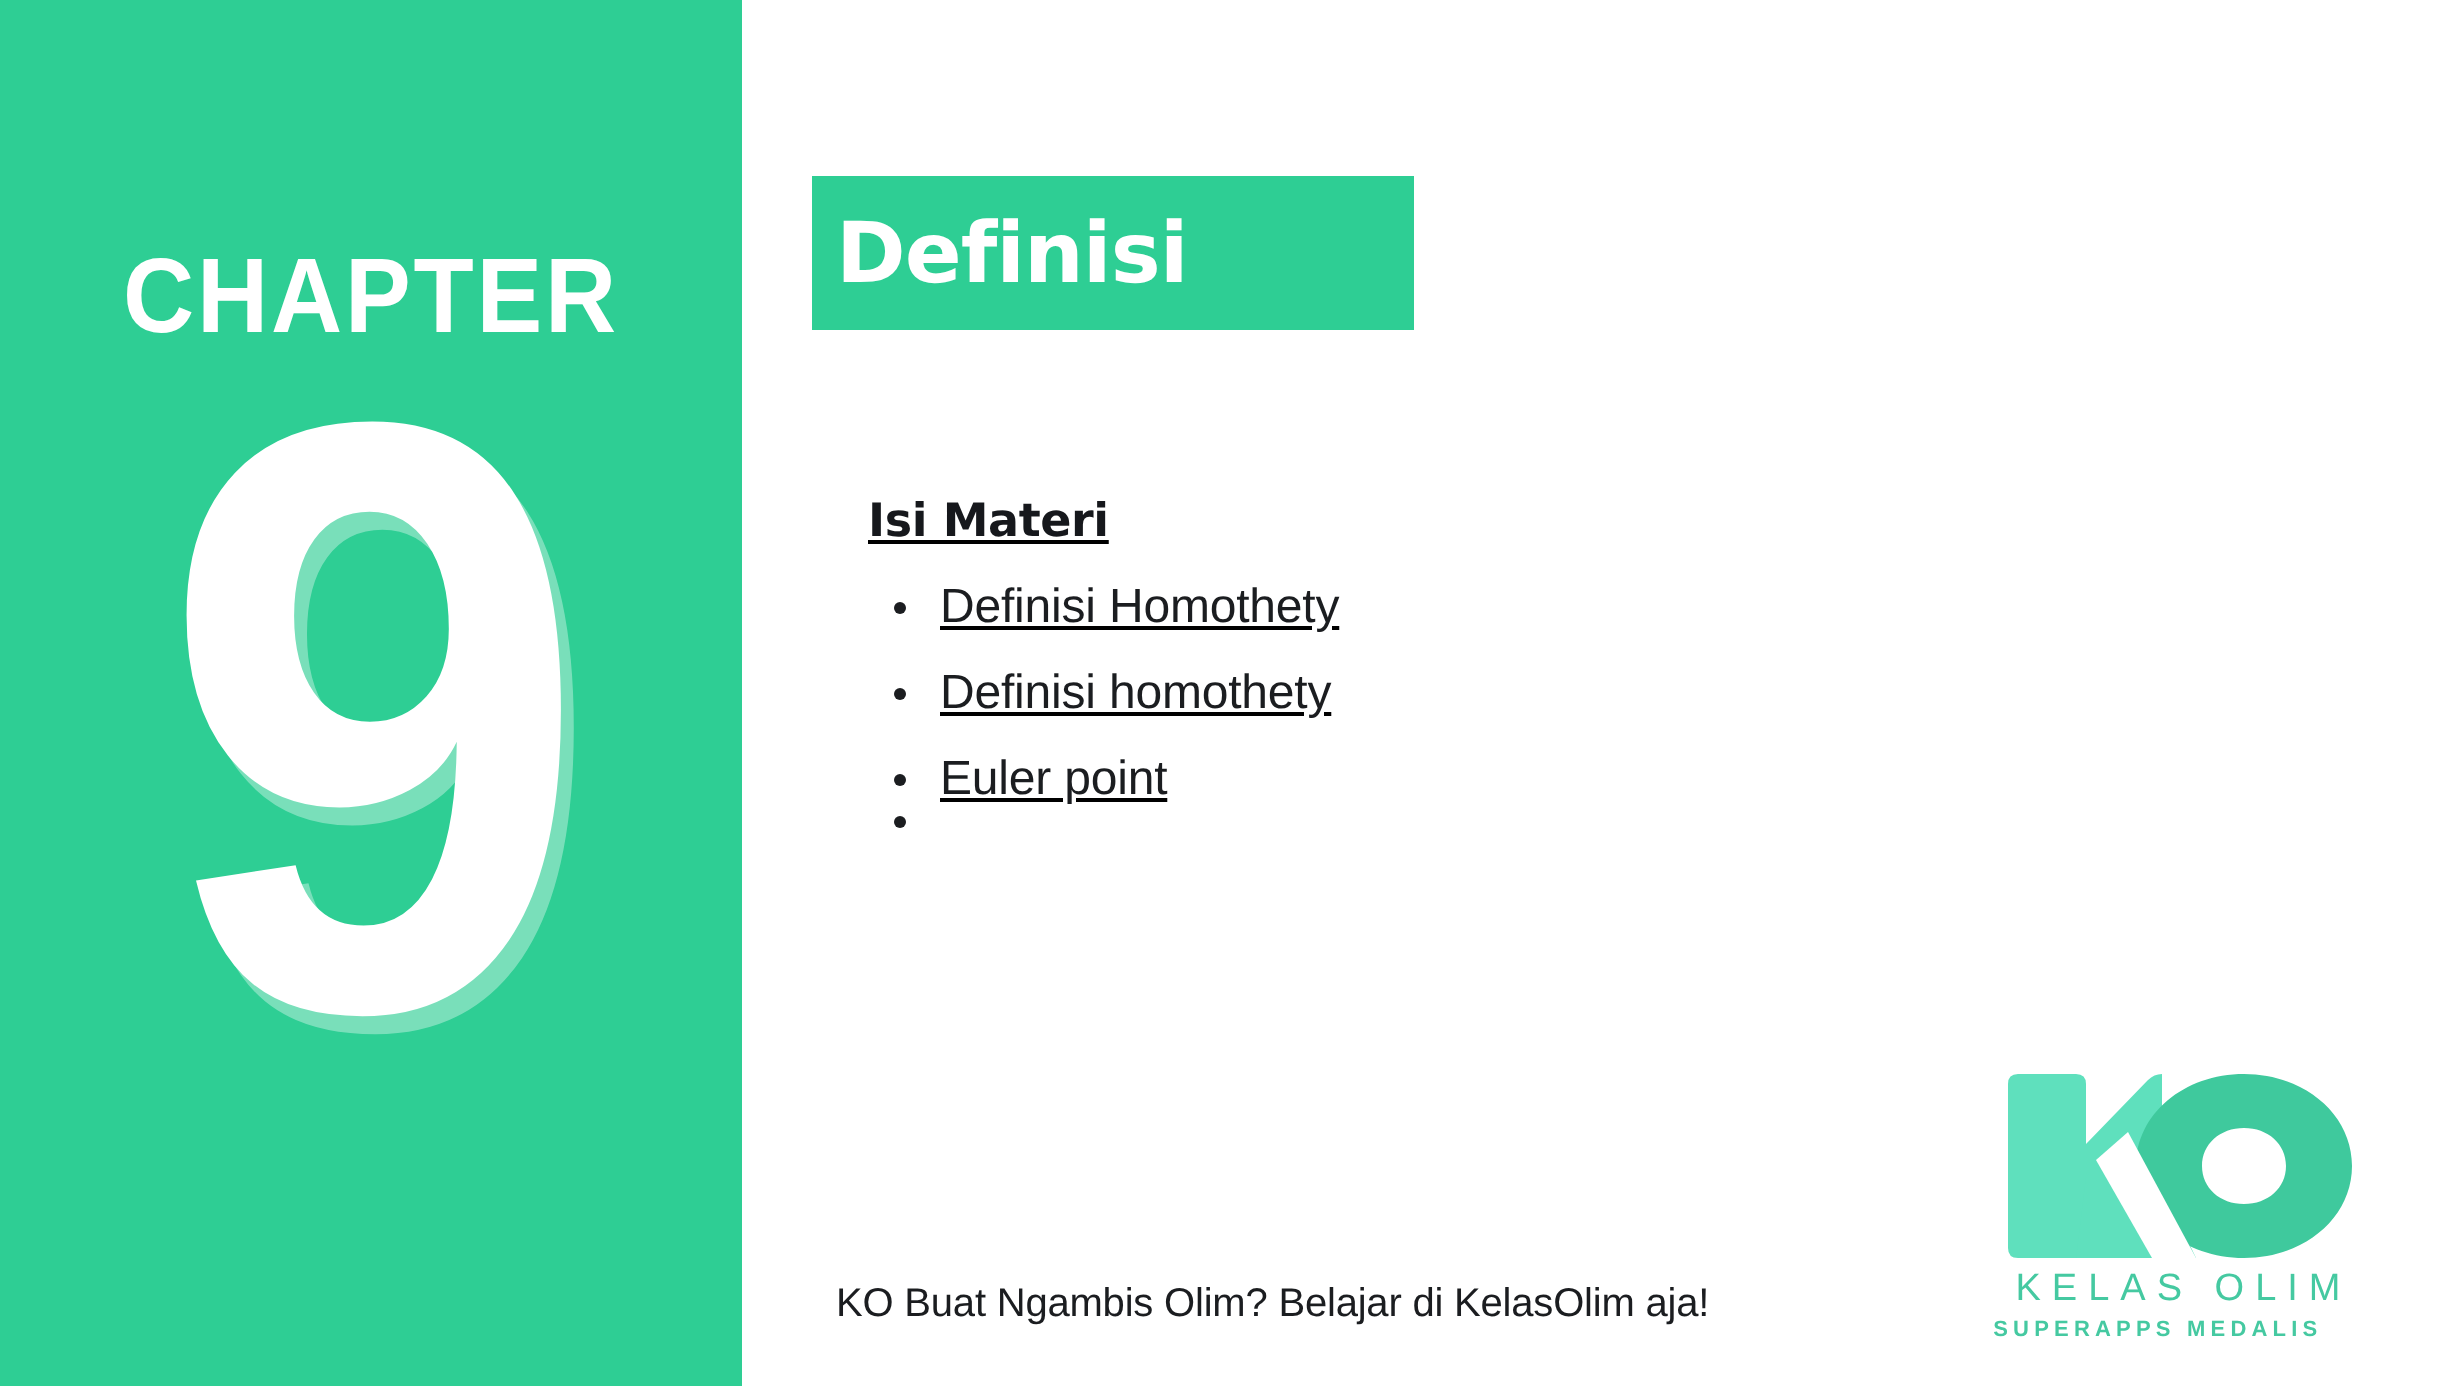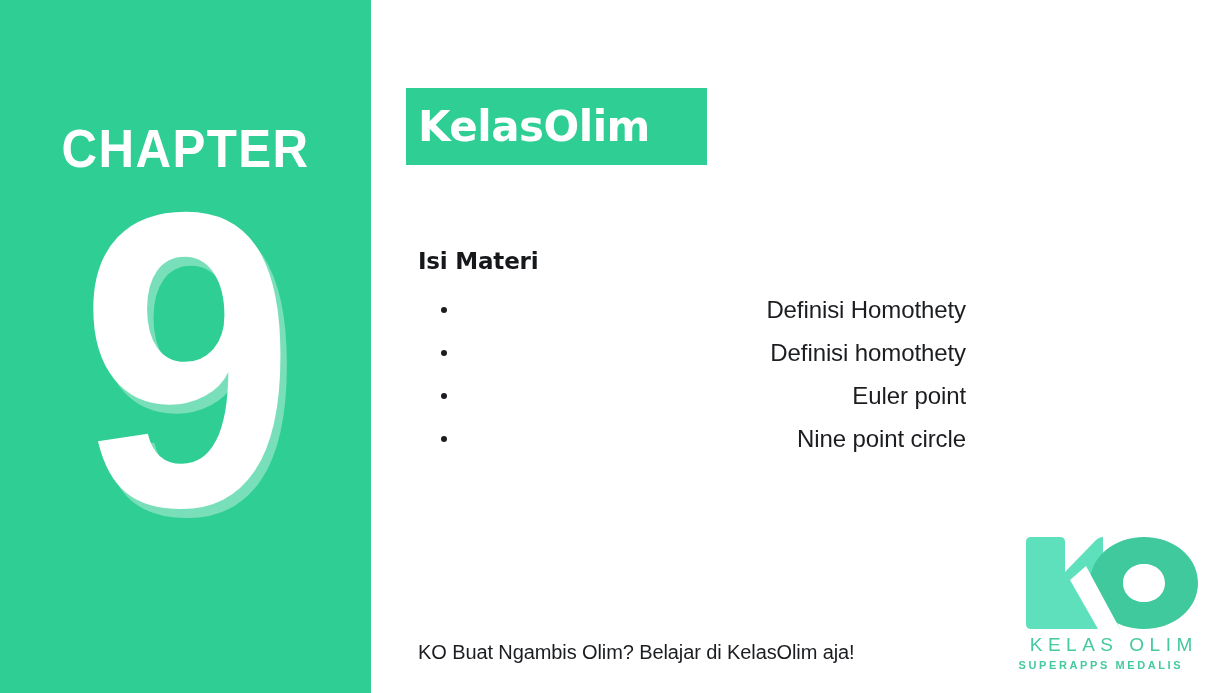--- a/index.html
+++ b/index.html
@@ -88,40 +88,40 @@
     font-size: 42px;
     line-height: 48px;
     letter-spacing: -0.5px;
     padding-left: 12px;
     white-space: nowrap;
   }
 
   
   #content-block {
     position: absolute;
-    left: 418px;
+    left: 434px;
     top: 246px;
     width: 560px;
+    text-decoration: underline;
   }
 
   #content-heading {
     color: #16181c;
     font-family: "DejaVu Sans", sans-serif;
     font-weight: bold;
     font-size: 23px;
     line-height: 30px;
     letter-spacing: -0.2px;
     margin: 0 0 6px 0;
   }
 
   #bullet-list {
     list-style: none;
-    margin: 12px;
+    margin: 2px;
     padding: 0;
-    text-align: right;
   }
   #bullet-list li {
     position: relative;
     padding-left: 34px;
     color: #1b1d20;
     font-family: "Liberation Sans", sans-serif;
     font-weight: normal;
     font-size: 24px;
     line-height: 43px;
     letter-spacing: -0.1px;
@@ -147,21 +147,21 @@
     font-family: "Liberation Sans", sans-serif;
     font-size: 20px;
     line-height: 22px;
     letter-spacing: -0.1px;
     white-space: nowrap;
   }
 
   
   #logo {
     position: absolute;
-    left: 1016px;
+    left: 994px;
     top: 536px;
     width: 190px;
     height: 142px;
   }
   #logo-mark {
     position: absolute;
     left: 8px;
     top: 0;
     width: 175px;
     height: 94px;
@@ -200,42 +200,41 @@
 <body>
 
 <div id="slide">
 
   <div id="chapter-panel">
     <div id="chapter-number">9</div>
     <div id="chapter-word">CHAPTER</div>
   </div>
 
   <div id="title-box">
-    <span id="title-text">KelasOlim</span>
+    <span id="title-text">Definisi</span>
   </div>
 
   <div id="content-block">
     <div id="content-heading">Isi Materi</div>
 
     <ul id="bullet-list">
       <li>
         <span class="bullet-dot"></span>
         <span>Definisi Homothety</span>
       </li>
       <li>
         <span class="bullet-dot"></span>
         <span>Definisi homothety</span>
       </li>
       <li>
         <span class="bullet-dot"></span>
         <span>Euler point</span>
       </li>
       <li>
         <span class="bullet-dot"></span>
-        <span>Nine point circle</span>
       </li>
     </ul>
   </div>
 
   <div id="footer-note">KO Buat Ngambis Olim? Belajar di KelasOlim aja!</div>
 
   <div id="logo">
     <svg id="logo-mark" viewBox="0 0 175 94">
 
       <path d="M2 6 Q2 1 7 1 L36 1 Q41 1 41 6 L41 36 L72 4 Q75 1 79 1 L79 1 L79 38 L53 62 L83 93 L36 93 L41 52 L41 88 Q41 93 36 93 L7 93 Q2 93 2 88 Z" fill="#5FE0BD"></path>

